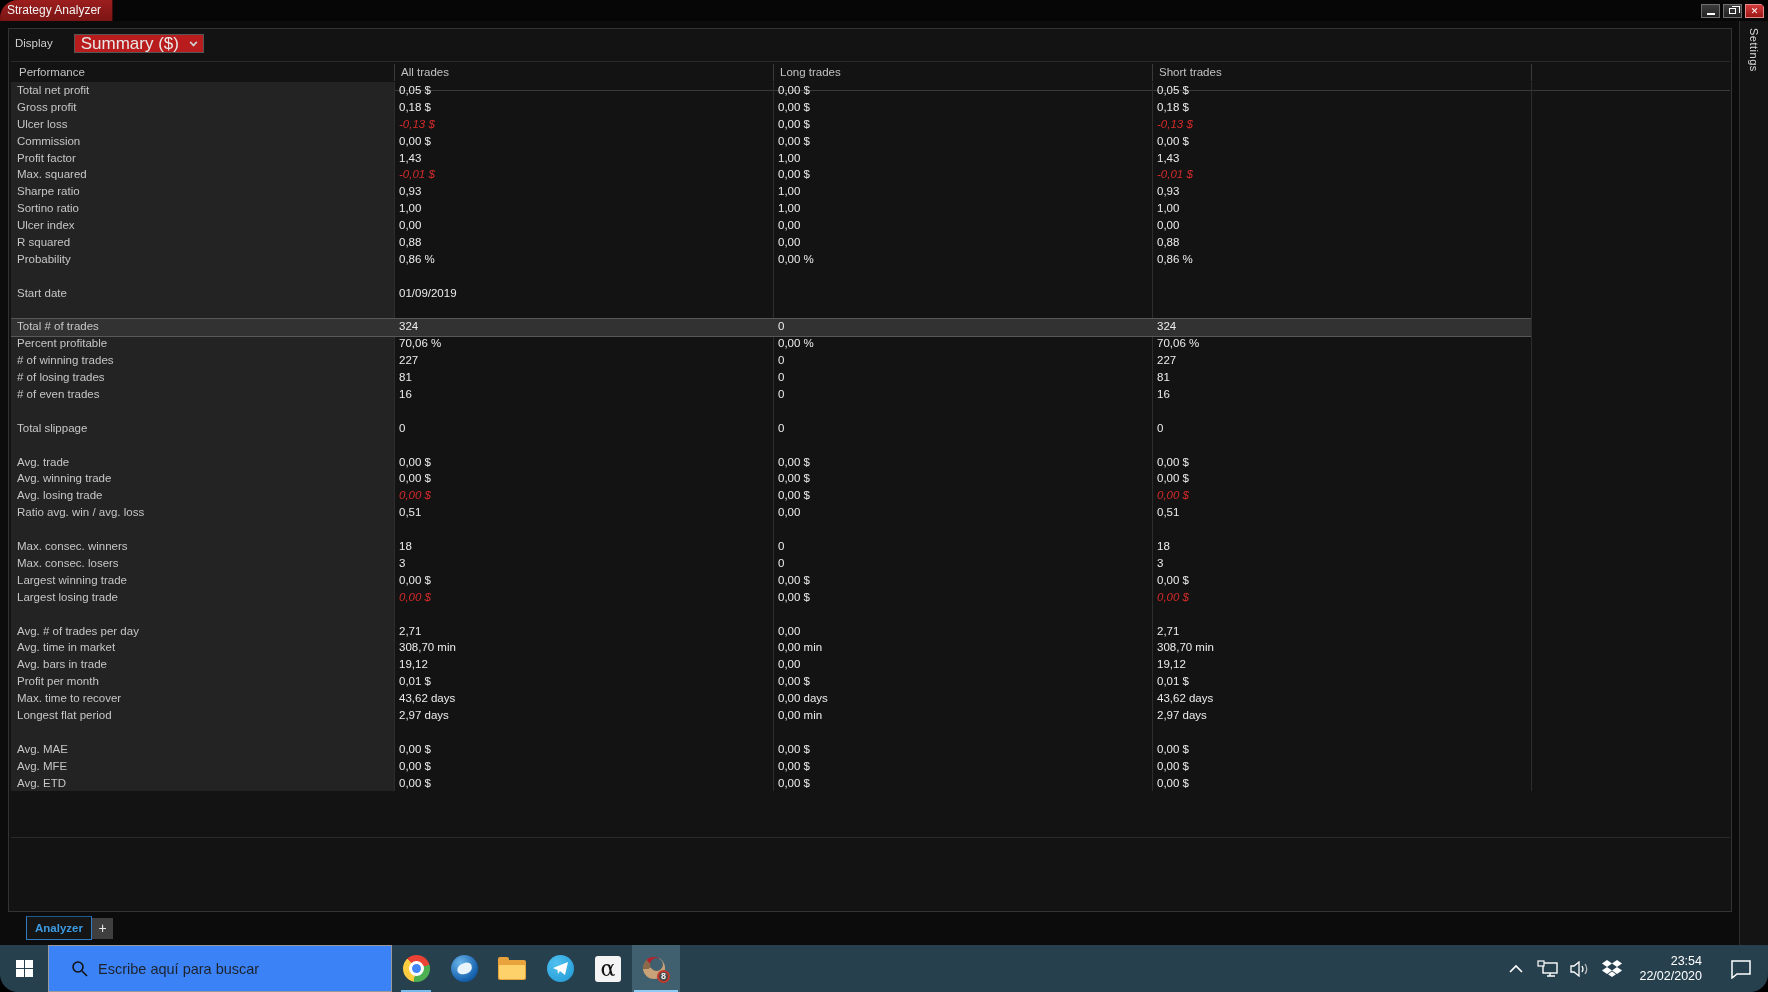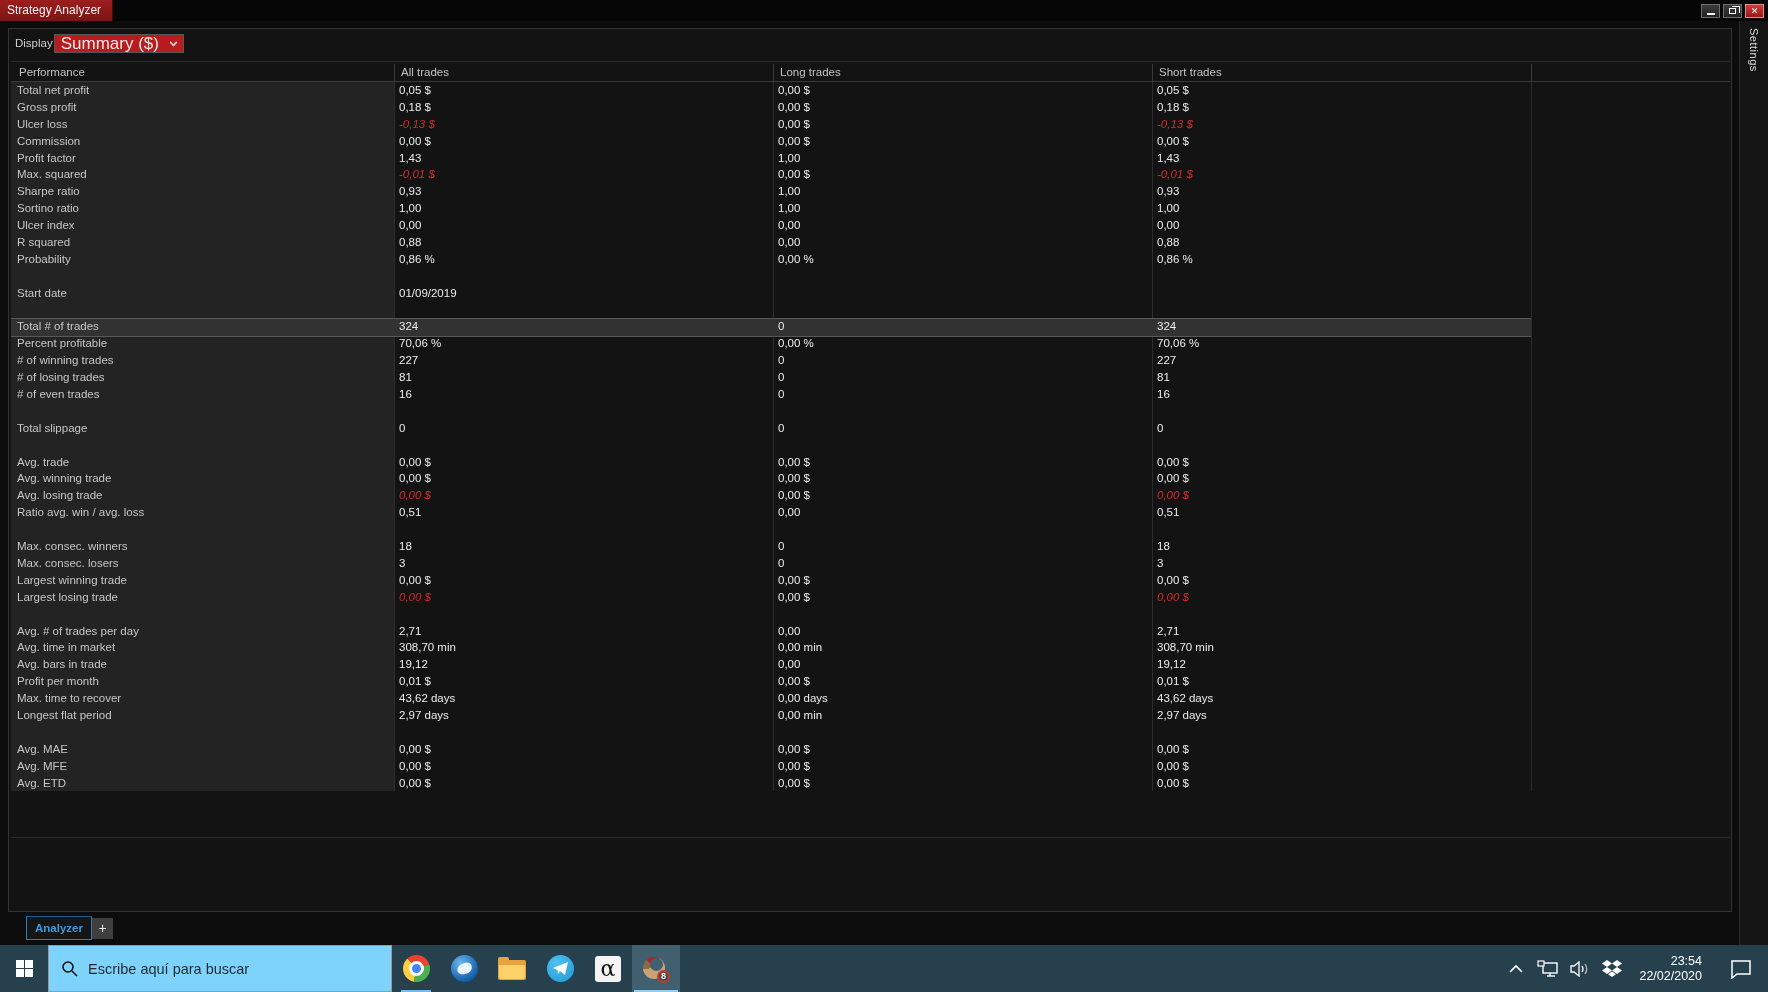--- a/index.html
+++ b/index.html
@@ -1,18 +1,18 @@
 <!DOCTYPE html>
 <html><head>
 <meta charset="utf-8">
 <style>
   * { margin:0; padding:0; box-sizing:border-box; }
   html,body { background:#000; }
   body { font-family:"Liberation Sans","DejaVu Sans",sans-serif; }
-  .screen { position:relative; width:1768px; height:992px; background:#0c0c0c; overflow:hidden; }
+  .screen { position:relative; width:1768px; height:992px; background:#0c0c0c; overflow:hidden;border-radius:18px; }
 
   
   .titlebar { position:absolute; left:0; top:0; width:1768px; height:21px; background:#060606; }
   .title-tab { position:absolute; left:0; top:0; width:113px; height:21px;
     background:linear-gradient(#9c1e1e,#7c1414); border-right:1px solid #3a0c0c; }
   .title-tab span { display:block; color:#f2f2f2; font-size:12px; line-height:21px; padding-left:7px; white-space:nowrap; }
   .winbtns { position:absolute; right:4px; top:4px; display:flex; gap:3px; }
   .winbtn { width:19px; height:14px; background:linear-gradient(#3c3c3c,#222); border:1px solid #6e6e6e;
     color:#fff; font-size:9px; line-height:12px; text-align:center; cursor:default; }
   .winbtn.close { background:linear-gradient(#d23b3b,#9c1717); border-color:#e08a8a; font-weight:bold; }
@@ -20,27 +20,27 @@
   .winbtn .glyph-restore::before { content:""; position:absolute; left:2px; top:-3px; width:7px; height:6px; border:1px solid #fff; border-bottom:none; border-left:none; }
   .winbtn .glyph-min { display:inline-block; width:8px; height:2px; background:#fff; margin-top:8px; }
 
   
   .settings-strip { position:absolute; left:1739px; top:21px; width:29px; height:924px; background:#141414; border-left:1px solid #2e2e2e; }
   .settings-strip .vtext { writing-mode:vertical-rl; color:#dcdcdc; font-size:11px; padding-top:7px; margin-left:8px; letter-spacing:0.5px; }
 
   
   .panel { position:absolute; left:8px; top:28px; width:1724px; height:884px; background:#131313; border:1px solid #333; }
   .display-row { position:absolute; left:6px; top:4px; height:20px; display:flex; align-items:center; }
-  .display-label { color:#cfcfcf; font-size:11.5px; margin-right:1px; }
+  .display-label { color:#cfcfcf; font-size:11.5px; margin-right:21px; }
   .dropdown { width:130px; height:19px; background:#b91c1c; border:1px solid #565656; color:#e8e8e8;
     font-size:17px; line-height:17px; padding-left:6px; position:relative; cursor:default; }
   .dropdown .chev { position:absolute; right:6px; top:6px; width:7px; height:7px; border-right:2px solid #cfcfcf; border-bottom:2px solid #cfcfcf; transform:rotate(45deg) scale(.8); margin-top:-2px; }
 
   
-  .grid-header { position:absolute; left:2px; top:32px; width:1719px; height:21px; border-bottom:1px solid #3a3a3a; border-top:1px solid #2a2a2a; }
+  .grid-header { position:absolute; left:2px; top:32px; width:1719px; height:30px; border-bottom:1px solid #3a3a3a; border-top:1px solid #2a2a2a; }
   .grid-header .h { position:absolute; top:0; color:#c2c2c2; font-size:11.5px; line-height:20px; }
   .grid-header .h0 { left:8px; } .grid-header .h1 { left:390px; } .grid-header .h2 { left:769px; } .grid-header .h3 { left:1148px; }
   .hsep { position:absolute; top:2px; width:1px; height:17px; background:#3a3a3a; }
   .grid-body { position:absolute; left:2px; top:53px; width:1719px; }
   .grid-body::before { content:""; position:absolute; left:0; top:0; width:383px; height:100%; background:#232323; }
   .grid-body .vsep { position:absolute; top:0; width:1px; height:100%; background:#2d2d2d; }
   .row { position:relative; height:16.9px; }
   .row .cell { position:absolute; top:0; height:16.9px; font-size:11.5px; line-height:16.9px; white-space:nowrap; overflow:hidden; }
   .row .c0 { left:0; width:383px; padding-left:6px; color:#c6c6c6; }
   .row .c1 { left:383px; width:379px; padding-left:5px; color:#ececec; }
@@ -60,21 +60,21 @@
   .tab-add { position:absolute; left:92px; top:2px; width:21px; height:21px; background:#3f3f3f; color:#e8e8e8;
     font-size:14px; text-align:center; line-height:20px; }
 
   
   .taskbar { position:absolute; left:0; top:945px; width:1768px; height:47px; background:#27404e; display:flex; align-items:stretch; }
   .start-btn { width:48px; display:flex; align-items:center; justify-content:center; }
   .win-logo { position:relative; width:17px; height:17px; }
   .win-logo i { position:absolute; width:8px; height:8px; background:#fff; }
   .win-logo i:nth-child(1){left:0;top:0} .win-logo i:nth-child(2){left:9px;top:0}
   .win-logo i:nth-child(3){left:0;top:9px} .win-logo i:nth-child(4){left:9px;top:9px}
-  .search-box { width:344px; background:#7dd3fc; border:1px solid #9a9a9a; display:flex; align-items:center; padding-left:12px; gap:10px; }
+  .search-box { width:344px; background:#3b82f6; border:1px solid #9a9a9a; display:flex; align-items:center; padding-left:22px; gap:10px; }
   .search-box input { border:none; outline:none; background:transparent; font-size:14.5px; color:#111; width:280px; font-family:"Liberation Sans",sans-serif; }
   .search-box input::placeholder { color:#1c1c1c; opacity:.92; }
   .task-icons { display:flex; }
   .task-slot { width:48px; display:flex; align-items:center; justify-content:center; position:relative; }
   .task-slot.running::after { content:""; position:absolute; left:9px; right:9px; bottom:0; height:2px; background:#76b9ed; }
   .task-slot.active { background:#41606f; }
   .task-slot.active::after { content:""; position:absolute; left:2px; right:2px; bottom:0; height:2px; background:#8ecbf5; }
 
   .icon-chrome { width:27px; height:27px; border-radius:50%;
     background:conic-gradient(from -45deg,#ea4335 0 33%,#4caf50 0 66%,#ffcd40 0 100%); position:relative; }

